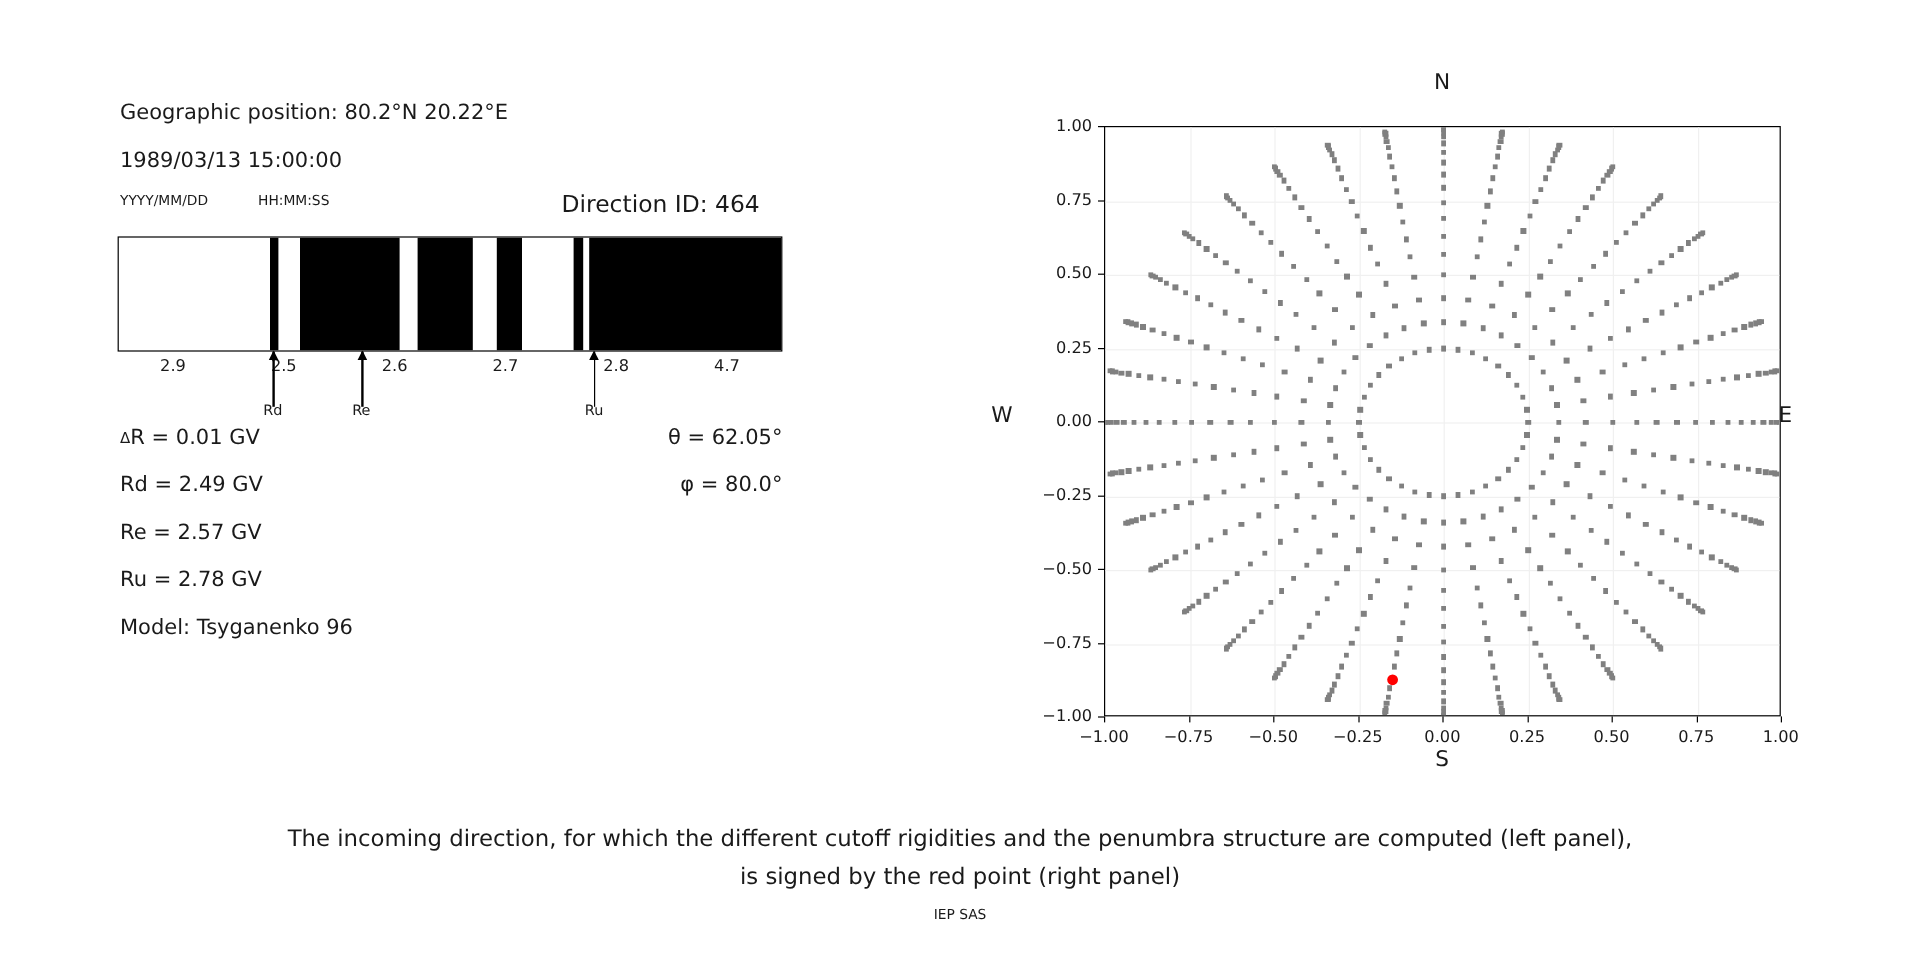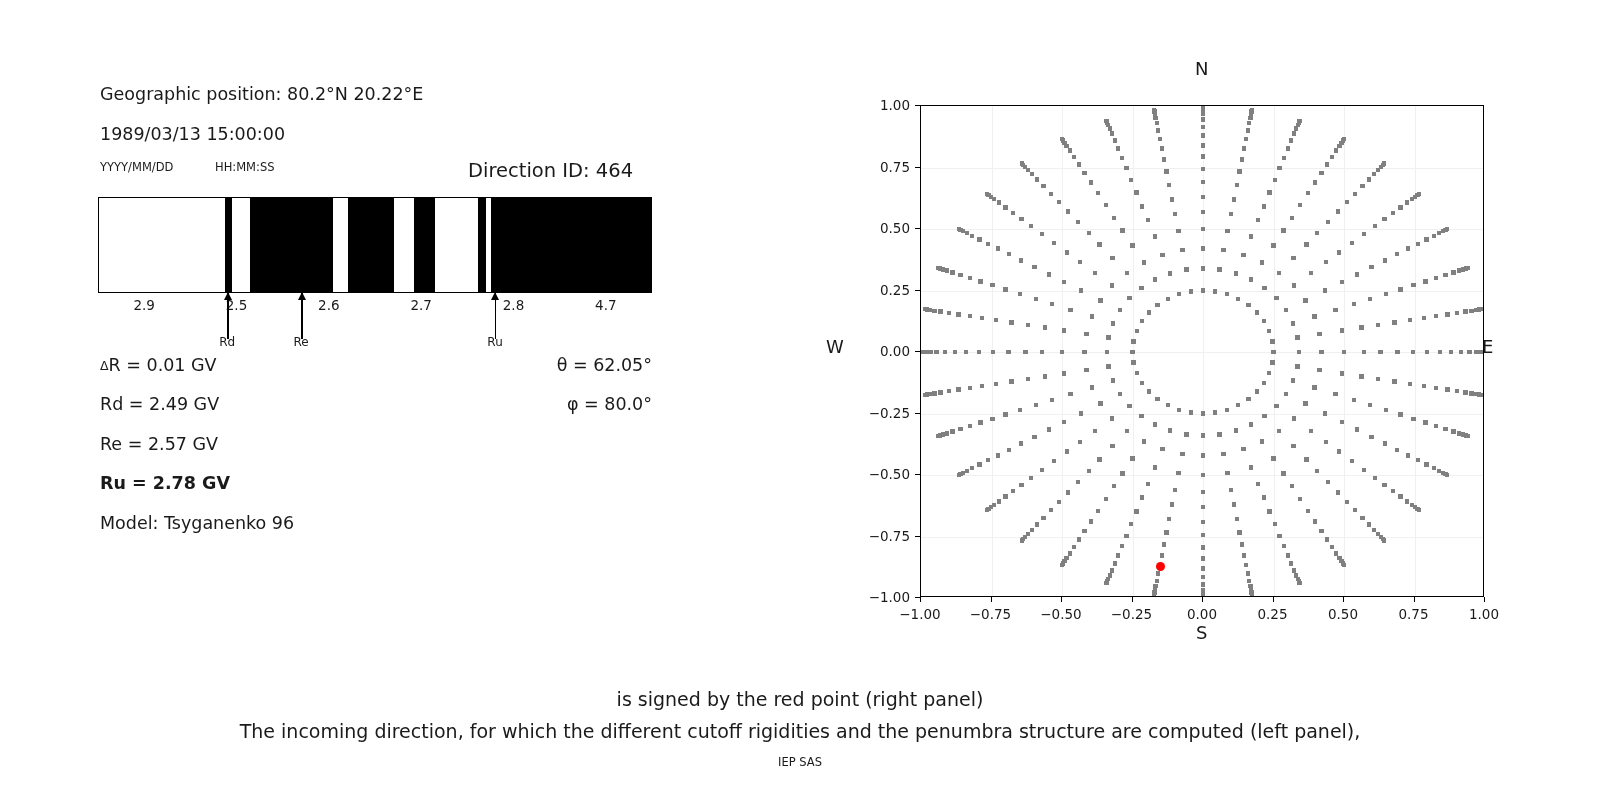--- a/index.html
+++ b/index.html
@@ -221,21 +221,21 @@
         <div class="shaft"></div>
         <div class="head"></div>
       </div>
       <span class="marker-label" style="left: 397.033px;">Ru</span>
     </div>
 
   <div id="params-left">
       <div class="param" style="top: 355px;"><span class="sub">Δ</span><span>R = 0.01 GV</span></div>
       <div class="param" style="top: 394.4px;"><span>Rd = 2.49 GV</span></div>
       <div class="param" style="top: 433.8px;"><span>Re = 2.57 GV</span></div>
-      <div class="param" style="top: 473.2px; font-weight: bold;"><span>Ru = 2.78 GV</span></div>
+      <div class="param" style="top: 473.2px;"><span>Ru = 2.78 GV</span></div>
       <div class="param" style="top: 512.6px;"><span>Model: Tsyganenko 96</span></div>
     </div>
   <div id="params-right">
       <div class="param" style="top: 355px;">θ = 62.05°</div>
       <div class="param" style="top: 394.4px;">φ = 80.0°</div>
     </div>
 
 </div>
 
 <div id="right-panel">
@@ -907,16 +907,16 @@
       <div class="xlab" style="left: 684px; top: 606px;">1.00</div>
     </div>
 </div>
 
 <span class="compass" id="compass-n">N</span>
 <span class="compass" id="compass-s">S</span>
 <span class="compass" id="compass-w">W</span>
 <span class="compass" id="compass-e">E</span>
 
 <div id="caption">
+  <div>The incoming direction, for which the different cutoff rigidities and the penumbra structure are computed (left panel),</div>
   <div>is signed by the red point (right panel)</div>
-  <div>The incoming direction, for which the different cutoff rigidities and the penumbra structure are computed (left panel),</div>
 </div>
 <div id="footer">IEP SAS</div>
 
 </body></html>

